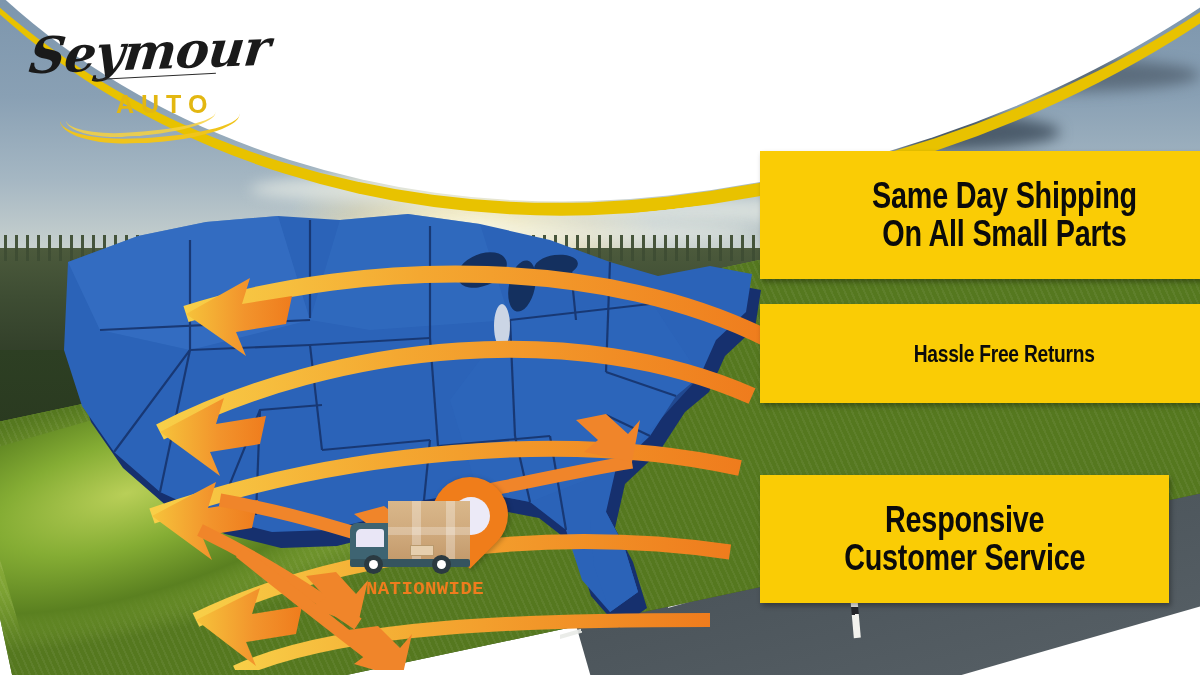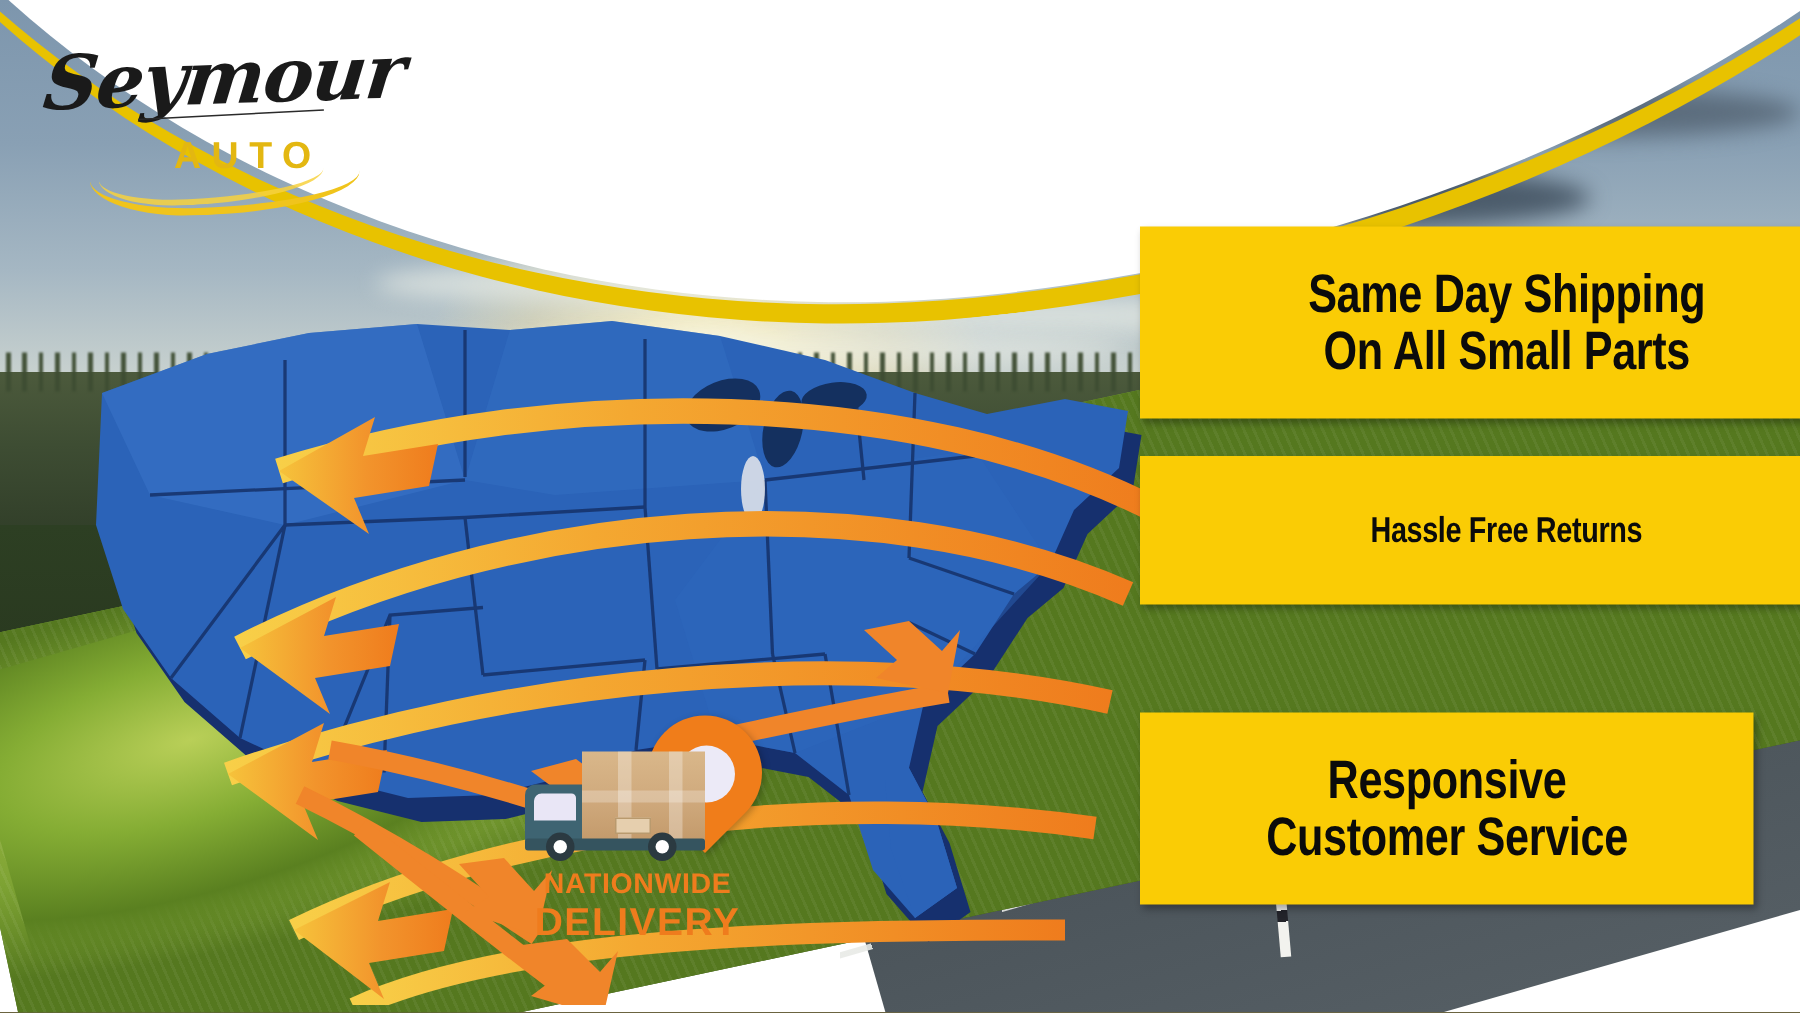--- a/index.html
+++ b/index.html
@@ -180,21 +180,21 @@
   .truck-label{
     position:absolute;left:60px;top:44px;width:22px;height:9px;
     background:#e6cfae;border:1px solid #b99a6e;
   }
   .truck-base{position:absolute;left:0;top:58px;width:120px;height:8px;background:#35545f;border-radius:2px;}
   .wheel{position:absolute;top:54px;width:19px;height:19px;background:#2b3a41;border-radius:50%;}
   .wheel i{position:absolute;left:5px;top:5px;width:9px;height:9px;background:#fff;border-radius:50%;}
   .nw-text{
     position:absolute;left:0;top:104px;width:170px;text-align:center;
     color:#ef7c1d;font-weight:700;font-size:19px;letter-spacing:.4px;line-height:1.12;
-    font-family:Liberation Sans, sans-serif;
+    font-family:Liberation Mono, monospace;
   }
   .nw-text .l2{font-size:26px;letter-spacing:1px;}
 
   
   .banner{
     position:absolute;background:#FACC05;color:#0b0b0b;
     display:flex;align-items:center;justify-content:center;text-align:center;
     font-family:"Liberation Sans", sans-serif;font-weight:700;
     letter-spacing:-.3px;line-height:1.06;
     box-shadow:2px 3px 5px rgba(0,0,0,.33);
@@ -377,21 +377,20 @@
         <div class="wheel" style="left:14px;">
             <i></i>
           </div>
         <div class="wheel" style="left:82px;">
             <i></i>
           </div>
       </div>
 
       <div class="nw-text">
         <div class="l1">NATIONWIDE</div>
-        <div class="l2">DELIVERY</div>
       </div>
     </div>
   </div>
 
   <div class="banner" id="b1">
     <div>
       <span>Same Day Shipping</span>
       <span>On All Small Parts</span>
     </div>
   </div>

